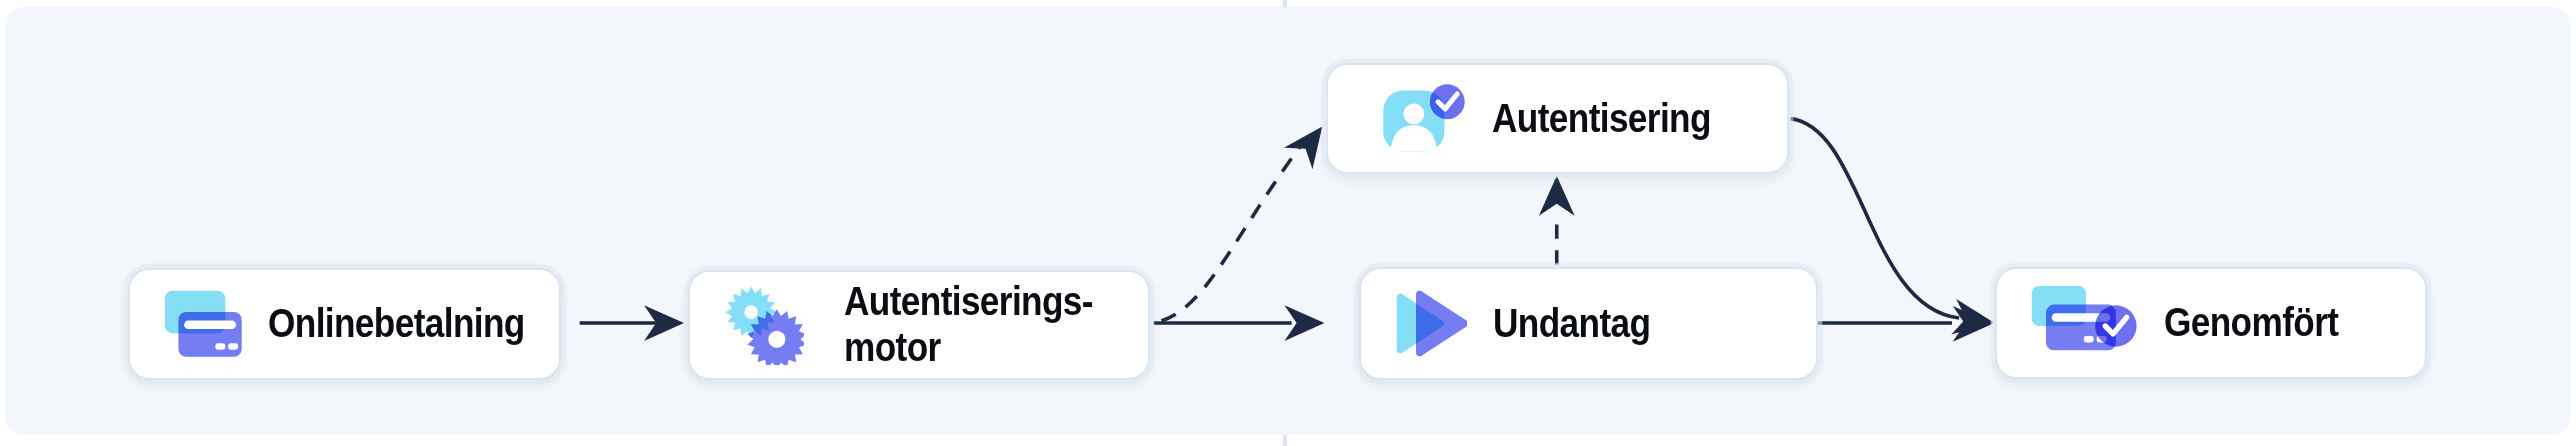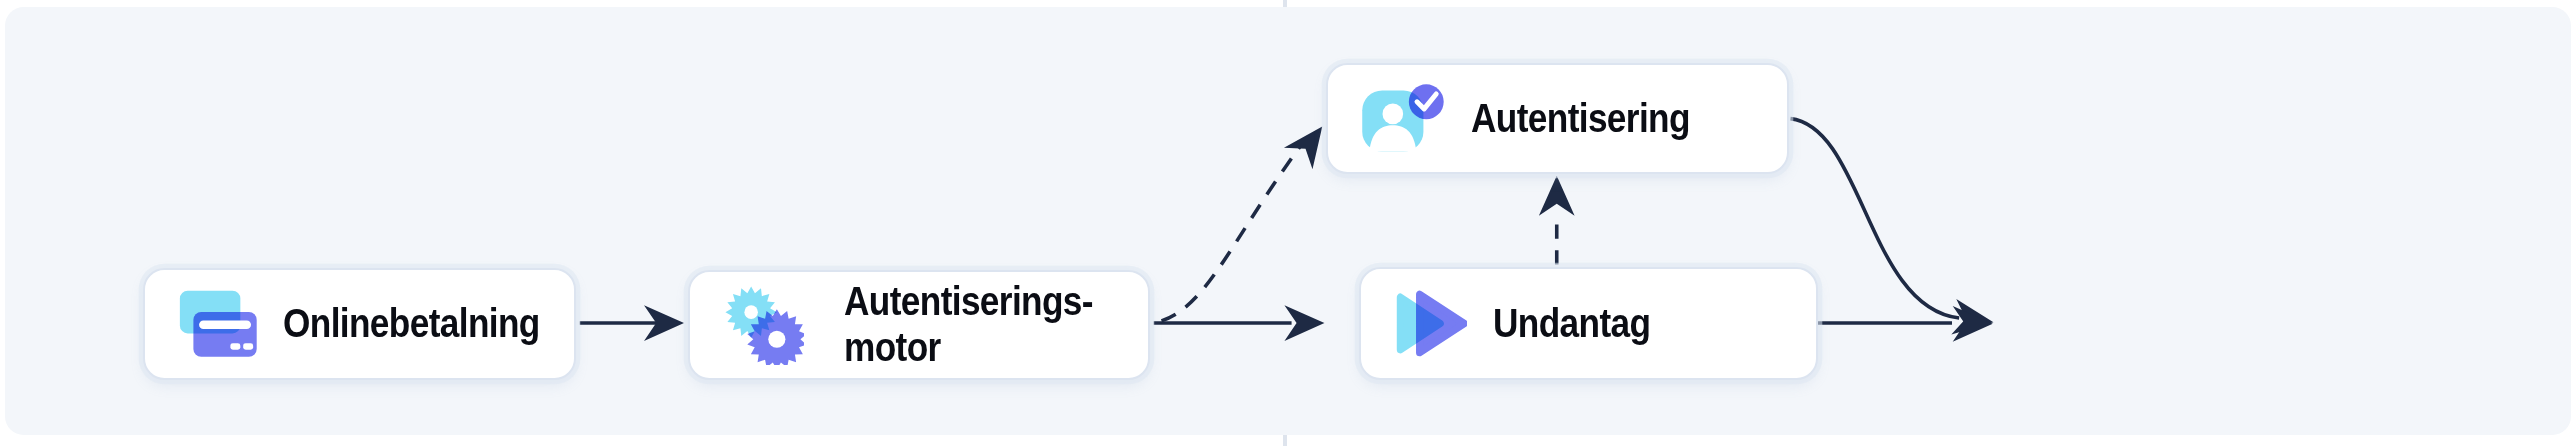--- a/index.html
+++ b/index.html
@@ -29,23 +29,23 @@
   .icon{flex:0 0 auto;display:block;}
   .icon svg{display:block;isolation:isolate;}
   .blend{mix-blend-mode:multiply;}
   .label{
     font-size:40px;font-weight:700;letter-spacing:-0.7px;
     line-height:1.14;color:var(--text,#0b0d14);
     white-space:pre-line;
     transform:scaleX(0.88);transform-origin:left center;
   }
   
-  .n1{left:143px;top:268px;width:433px;height:112px;gap:24px;}
+  .n1{left:128px;top:268px;width:433px;height:112px;gap:24px;}
   .n2{left:688px;top:270px;width:462px;height:110px;gap:40px;}
-  .n3{left:1326px;top:63px;width:463px;height:111px;}
+  .n3{left:1326px;top:63px;width:463px;height:111px;justify-content:center;}
   .n4{left:1359px;top:267px;width:459px;height:113px;}
   .n5{left:1995px;top:267px;width:432px;height:112px;}
 </style>
 </head>
 <body>
 
 <div class="screen">
 
   <div class="divider divider-top"></div>
   <div class="divider divider-bottom"></div>
@@ -129,15 +129,33 @@
       <svg width="72" height="67" viewBox="0 0 100 94">
         <path d="M7,10 L7,84 L63,47 Z" fill="var(--cyan,#84dff6)" stroke="var(--cyan,#84dff6)" stroke-width="10" stroke-linejoin="round"></path>
         <g class="blend">
             <path d="M34,6 L34,88 L97,47 Z" fill="var(--indigo,#767cf2)" stroke="var(--indigo,#767cf2)" stroke-width="10" stroke-linejoin="round"></path>
           </g>
       </svg>
     </span>
     <span class="label">Undantag</span>
   </div>
 
+  <div class="node n5">
+    <span class="icon">
+      <svg width="107" height="77" viewBox="0 0 150 107">
+        <rect x="1" y="1" width="76" height="56" rx="10" fill="var(--cyan,#84dff6)"></rect>
+        <g class="blend">
+            <rect x="21" y="27" width="98" height="64" rx="11" fill="var(--indigo,#767cf2)"></rect>
+          </g>
+        <rect x="29" y="39" width="82" height="12" rx="6" fill="#ffffff"></rect>
+        <rect x="74" y="71" width="14" height="9" rx="3.5" fill="#ffffff"></rect>
+        <rect x="92" y="71" width="14" height="9" rx="3.5" fill="#ffffff"></rect>
+        <g class="blend">
+            <circle cx="119" cy="57" r="29" fill="var(--badge_indigo,#6e70f0)"></circle>
+          </g>
+        <path d="M104,57 L115,68 L134,45" fill="none" stroke="#ffffff" stroke-width="7.5" stroke-linecap="round" stroke-linejoin="round"></path>
+      </svg>
+    </span>
+    <span class="label">Genomfört</span>
+  </div>
 
 </div>
 
 
 </body></html>

